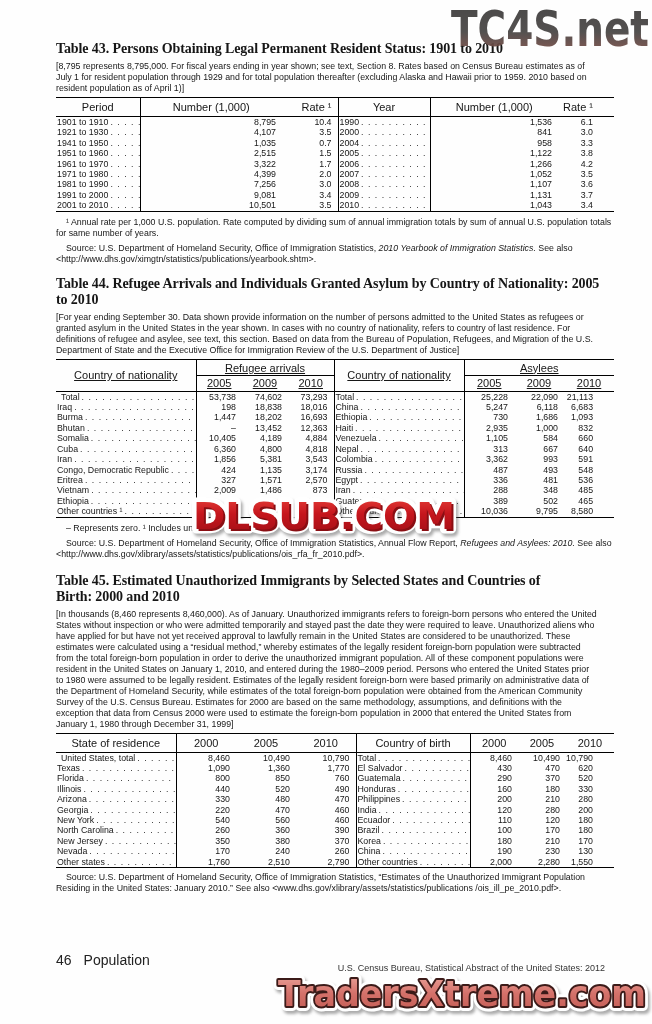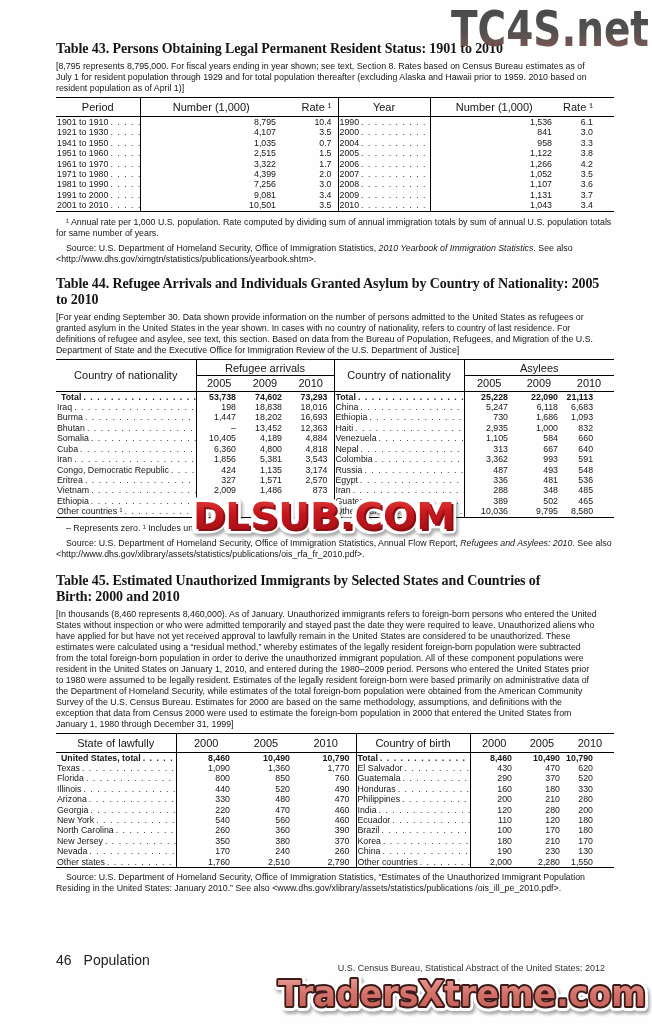--- a/index.html
+++ b/index.html
@@ -14,32 +14,32 @@
   #t44-title{margin-top:11px;max-width:545px;}
   #t45-title{margin-top:13px;max-width:520px;}
 
   
   .note{font-size:8.8px;line-height:11px;margin:4px 16px 0 0;}
 
   
   table{border-collapse:collapse;table-layout:fixed;width:558px;margin-top:3px;
         border-top:1.3px solid #000;border-bottom:1.3px solid #000;}
   thead{border-bottom:1.3px solid #000;}
-  #t44 thead{border-bottom:1.8px solid #000;}
+  #t44 thead{border-bottom:1.8px solid #000;text-decoration:underline;}
   th{font-weight:normal;font-size:11px;padding:3px 0 3px 0;}
   td{font-size:8.8px;height:10.4px;line-height:10.4px;padding:0;overflow:hidden;white-space:nowrap;}
   .vl{border-left:1px solid #000;}
   .c-num{text-align:right;padding-right:6px;}
   .last{padding-right:21px;}
   .th-c{text-align:center;}
   .th-r{text-align:right;padding-right:6px;}
   .th-r.last{padding-right:21px;}
   .grp{border-bottom:1px solid #000;text-align:center;padding:2px 0 1px 0;}
   .yr{text-align:center;padding:1px 0 2px 0;}
-  .bold-row td{font-weight:bold;}
+  .bold-row td{font-weight:normal;}
   .bold-row td:first-child .lw{padding-left:5px;}
   .lw{display:flex;overflow:hidden;white-space:nowrap;padding-left:1px;}
   .lt{flex:none;padding-right:2px;}
   .dots{flex:1 1 auto;overflow:hidden;color:#2a2a2a;}
   .dots::before{content:". . . . . . . . . . . . . . . . . . . . . . . . . . . . . . . . . . . . . . . . . . . . . .";letter-spacing:1px;}
 
   
   .footnote,.source{font-size:8.8px;line-height:11px;margin:4px 0 0 0;text-indent:10px;}
   .footnote{margin-top:5px;}
   .source i{font-style:italic;}
@@ -540,21 +540,21 @@
             <col style="width:60px">
             <col style="width:60px">
             <col style="width:60px">
           <col style="width:114px">
             <col style="width:48px">
             <col style="width:48px">
             <col style="width:48px">
         </colgroup>
         <thead>
           <tr>
-            <th class="th-c">State of lawfully</th>
+            <th class="th-c">State of residence</th>
             <th class="th-c vl">2000</th>
             <th class="th-c">2005</th>
             <th class="th-c">2010</th>
             <th class="th-c vl">Country of birth</th>
             <th class="th-c vl">2000</th>
             <th class="th-c">2005</th>
             <th class="th-c">2010</th>
           </tr>
         </thead>
         <tbody id="t45-body">

